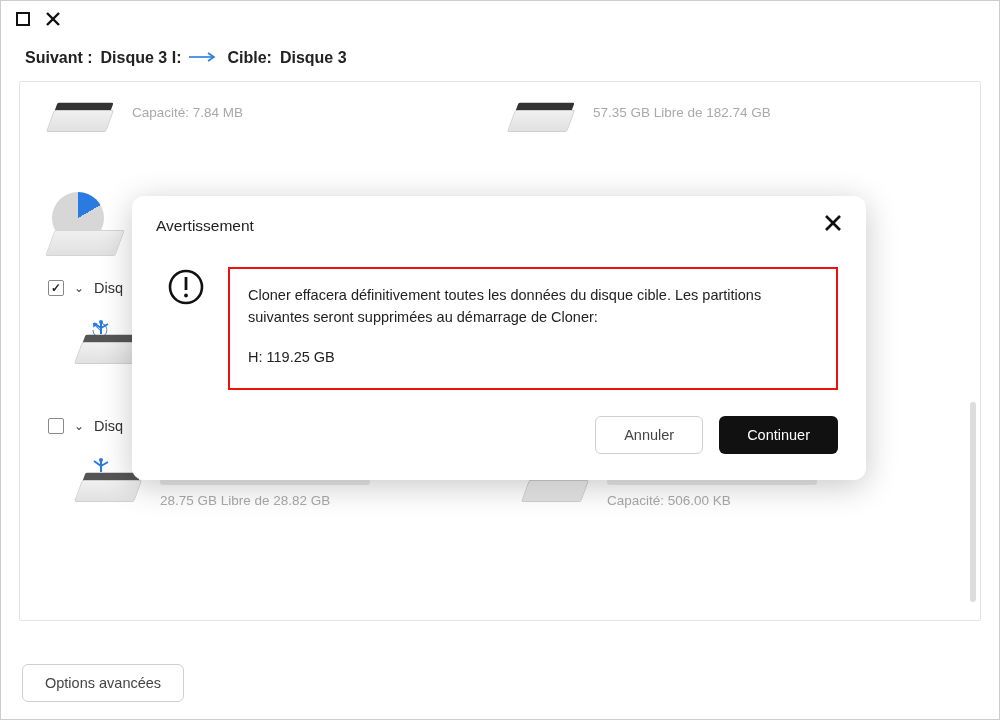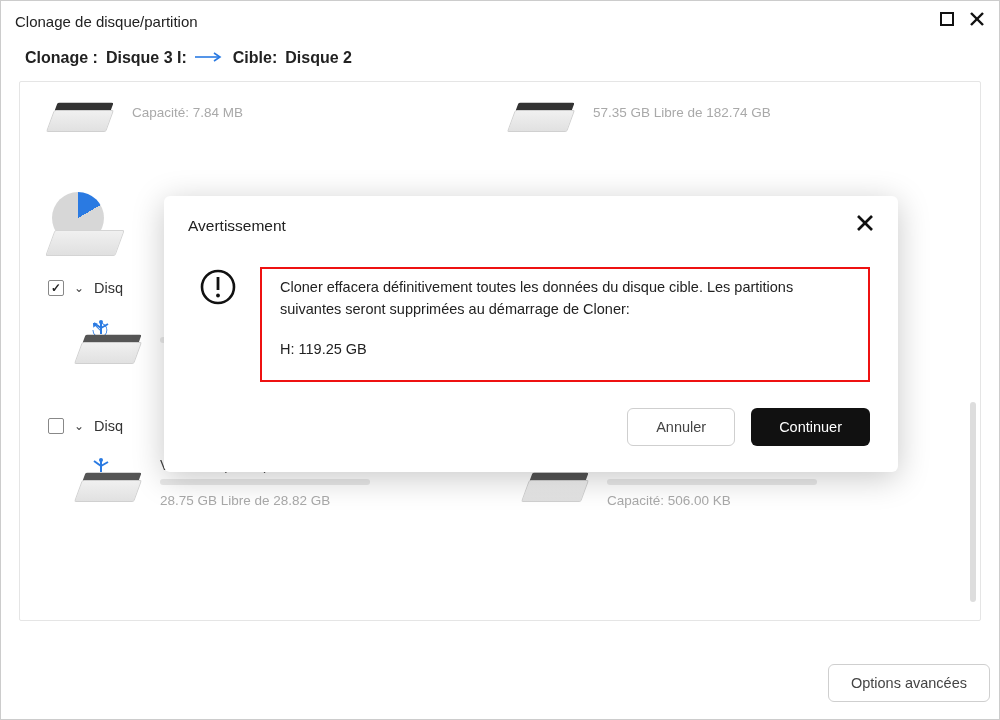--- a/index.html
+++ b/index.html
@@ -22,69 +22,68 @@
   .info .line1 { font-size:14px; color:#444; margin-bottom:6px; }
   .info .bar { height:6px; background:#e9e9e9; border-radius:3px; margin-bottom:8px; width:210px; }
   .info .line2 { font-size:13.5px; color:#a9a9a9; }
   .list-head { display:flex; align-items:center; gap:10px; padding:14px 0 8px 6px; font-size:14.5px; color:#333; }
   .checkbox { width:16px; height:16px; border:1.5px solid #888; border-radius:2px; display:inline-flex; align-items:center; justify-content:center; font-size:12px; color:#222; background:#fff; }
   .checkbox.checked::after { content:"✓"; font-weight:bold; }
   .chev { font-size:12px; color:#444; }
   .pie-wrap { position:relative; width:90px; height:70px; }
   .pie { width:52px; height:52px; border-radius:50%; background: conic-gradient(#2a7ae2 0 60deg, #d7d7d7 60deg 360deg); position:absolute; left:10px; top:-4px; }
   .pie-base { position:absolute; left:8px; top:34px; width:70px; height:26px; background:linear-gradient(#f0f0f0,#e0e0e0); border:1px solid #d4d4d4; border-radius:2px; transform:skewX(-20deg); }
-  .footer { position:absolute; bottom:0; left:0; right:0; padding:14px 10px 18px 22px; display:flex; align-items:center; justify-content:flex-end; }
+  .footer { position:absolute; bottom:0; left:0; right:0; padding:14px 10px 18px 22px; display:flex; align-items:center; justify-content:space-between; }
   .btn { padding:10px 22px; border-radius:6px; font-size:14.5px; cursor:pointer; border:1px solid transparent; }
   .btn-outline { background:#fff; border:1px solid #cfcfcf; color:#444; }
   .btn-dark { background:#111; color:#fff; }
   .overlay { position:absolute; left:0; top:0; right:0; bottom:0; pointer-events:none; }
-  .modal { position:absolute; left:132px; top:196px; width:734px; background:#fff; border-radius:6px; box-shadow:0 6px 32px rgba(0,0,0,.22); pointer-events:auto;margin-left:32px; }
+  .modal { position:absolute; left:132px; top:196px; width:734px; background:#fff; border-radius:12px; box-shadow:0 6px 32px rgba(0,0,0,.22); pointer-events:auto; }
   .modal-head { display:flex; justify-content:space-between; align-items:center; padding:18px 24px 6px 24px; }
   .modal-title { font-size:15.5px; color:#222; font-weight:500; }
   .close-x { font-size:20px; font-weight:600; }
   .modal-body { display:flex; gap:22px; padding:24px 28px 8px 34px; }
   .warn-icon { width:40px; height:40px; flex:0 0 40px; }
-  .red-box { border:2.5px solid #e11; padding:8px 18px 20px 18px; flex:1; }
+  .red-box { border:2.5px solid #e11; padding:16px 18px 20px 18px; flex:1; }
   .red-box p { font-size:14.5px; color:#222; line-height:1.5; }
   .red-box p + p { margin-top:18px; }
   .modal-foot { display:flex; gap:16px; justify-content:flex-end; padding:18px 28px 26px 28px; }
   .btn-sm { padding:10px 28px; border-radius:6px; font-size:14.5px; }
   .right-btns { display:flex; gap:14px; }
 </style>
 </head>
 <body>
 
 <div class="titlebar">
-  <span class="title">Clonage de disque/partition</span>
   <div class="winctrl">
     <span>
       <svg width="16" height="16">
           <rect x="2" y="2" width="12" height="12" fill="none" stroke="#111" stroke-width="2"></rect>
         </svg>
     </span>
     <span>
       <svg width="16" height="16">
           <line x1="2" y1="2" x2="14" y2="14" stroke="#111" stroke-width="2.4"></line>
           <line x1="14" y1="2" x2="2" y2="14" stroke="#111" stroke-width="2.4"></line>
         </svg>
     </span>
   </div>
 </div>
 
 <div class="src-target">
-  <span>Clonage :</span>
+  <span>Suivant :</span>
   <span>Disque 3 I:</span>
   <span class="arrow-svg">
     <svg width="30" height="12">
         <line x1="0" y1="6" x2="24" y2="6" stroke="#2a7ae2" stroke-width="1.6"></line>
         <polyline points="19,2 25,6 19,10" fill="none" stroke="#2a7ae2" stroke-width="1.6"></polyline>
       </svg>
   </span>
   <span>Cible:</span>
-  <span>Disque 2</span>
+  <span>Disque 3</span>
 </div>
 
 <div class="panel-area">
 
   <div class="disk-row" style="margin-top:-4px;">
     <div class="disk-item">
       <div class="disk-icon">
         <div class="drive-top"></div>
           <div class="drive-base"></div>
       </div>

